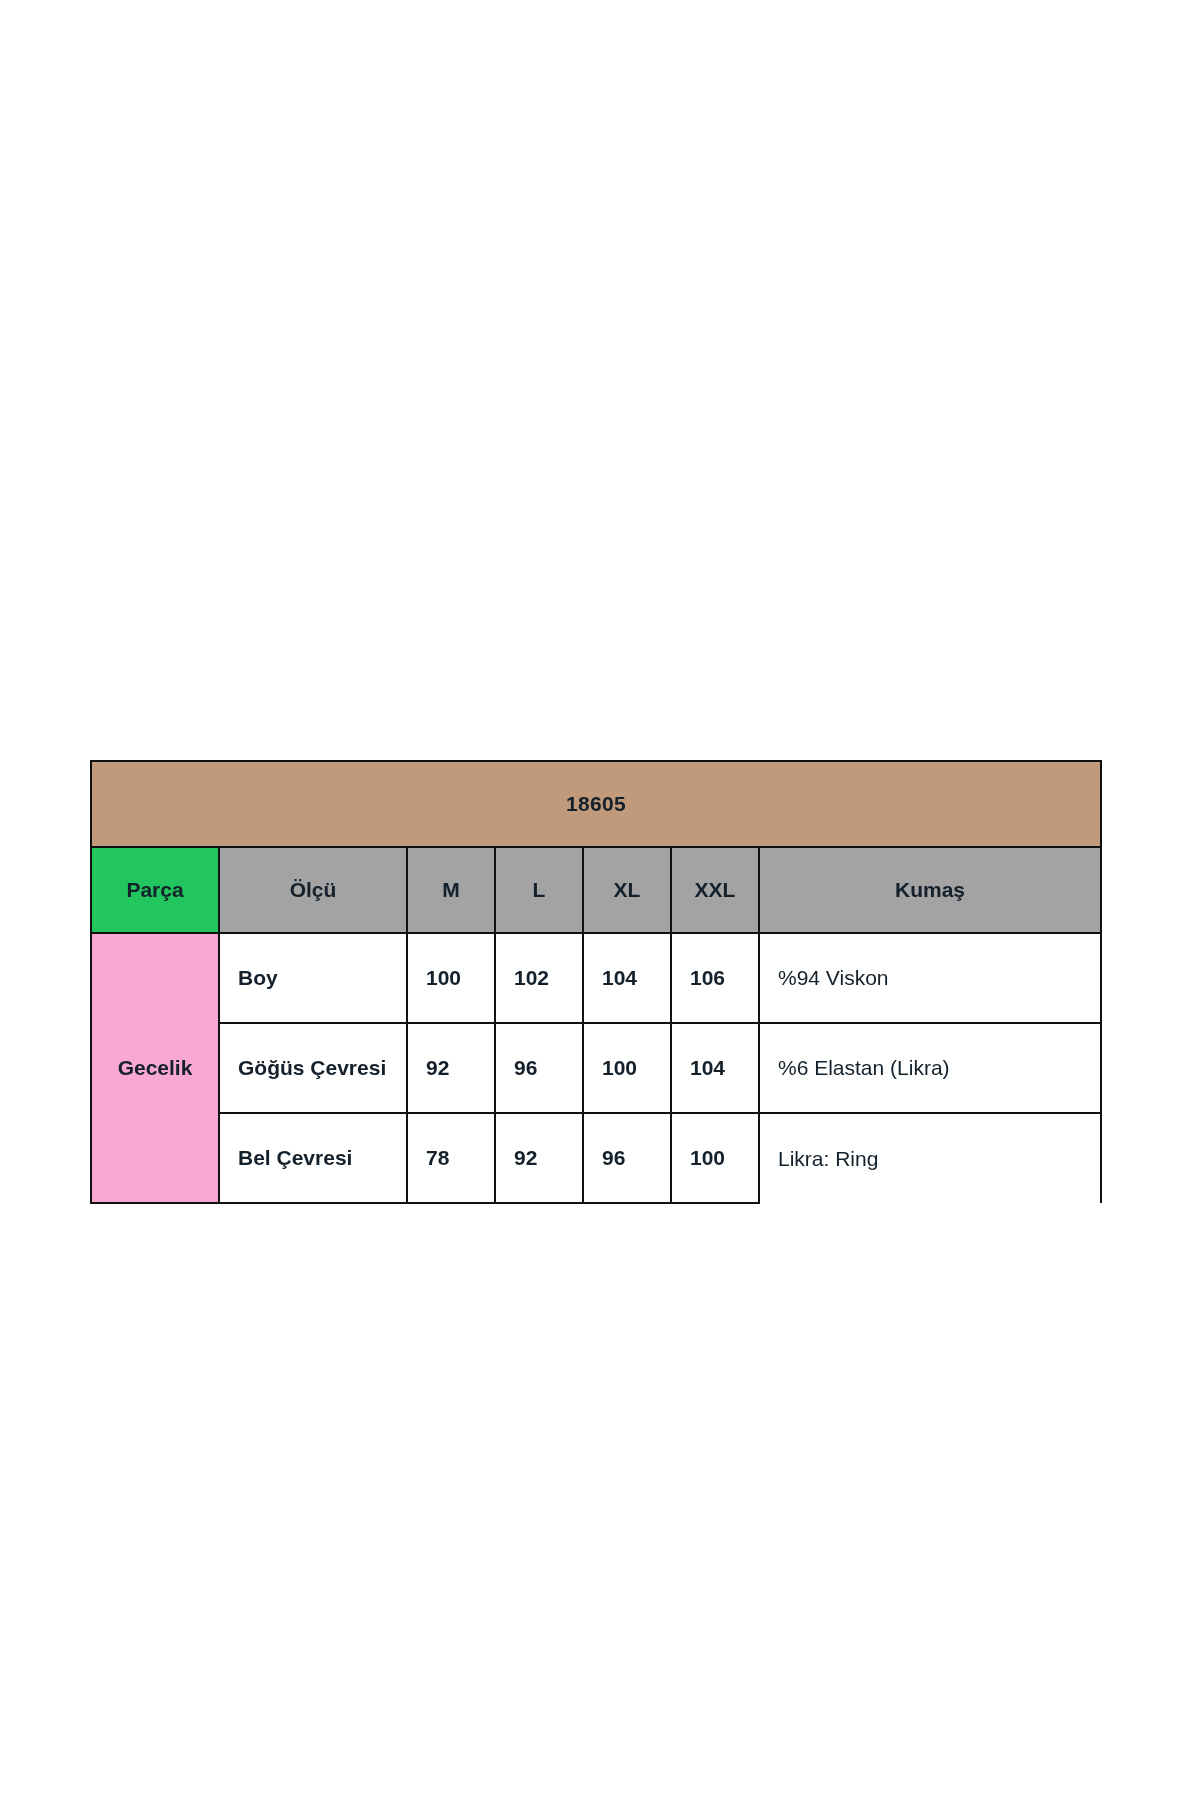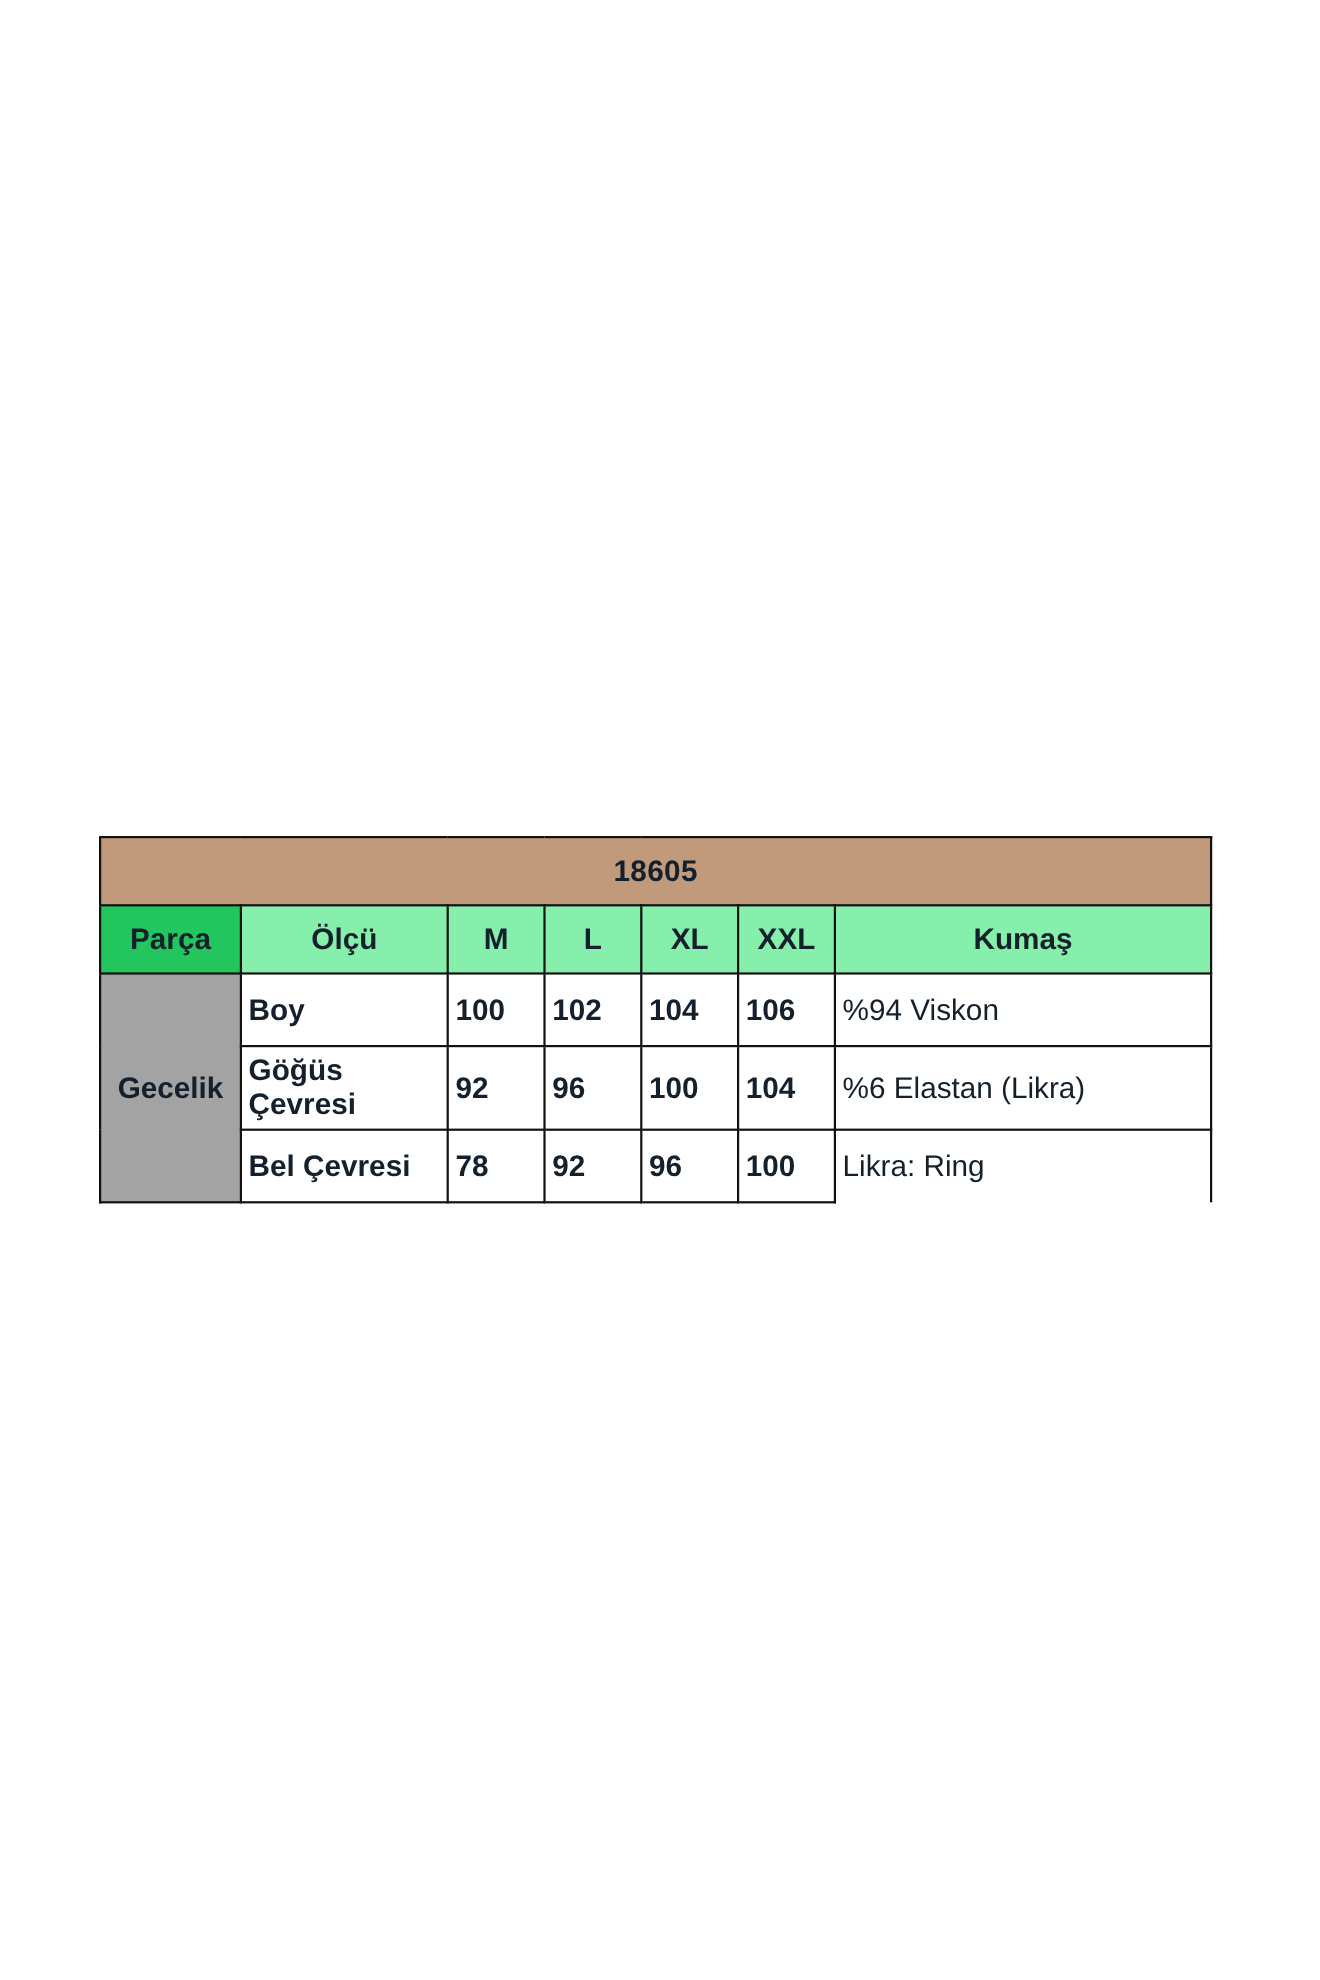--- a/index.html
+++ b/index.html
@@ -26,22 +26,22 @@
   table.size-table {
     border-collapse: collapse;
     width: 100%;
     table-layout: fixed;
     background: #ffffff;
   }
 
   table.size-table td,
   table.size-table th {
     border: 2px solid #111111;
-    padding: 6px;
-    font-size: 27px;
+    padding: 18px;
+    font-size: 21px;
     color: #14202b;
     vertical-align: middle;
   }
 
   
   .title-cell {
     background: #c19a7b;
     text-align: center;
     font-weight: bold;
     font-size: 25px;
@@ -49,30 +49,30 @@
     letter-spacing: 0.3px;
     color: #14202b;
   }
 
   
   .hdr {
     font-weight: bold;
     text-align: center;
     height: 48px;
     font-size: 23px;
-    background: #86efac;
+    background: #a3a3a3;
     color: #14202b;
   }
   .hdr.part-hdr {
     background: #22c55e;
   }
 
   
   .part-cell {
-    background: #a3a3a3;
+    background: #f9a8d4;
     text-align: center;
     font-weight: bold;
     font-size: 24px;
     color: #14202b;
   }
   .measure-cell {
     text-align: left;
     padding-left: 12px;
     height: 52px;
     font-size: 22px;

